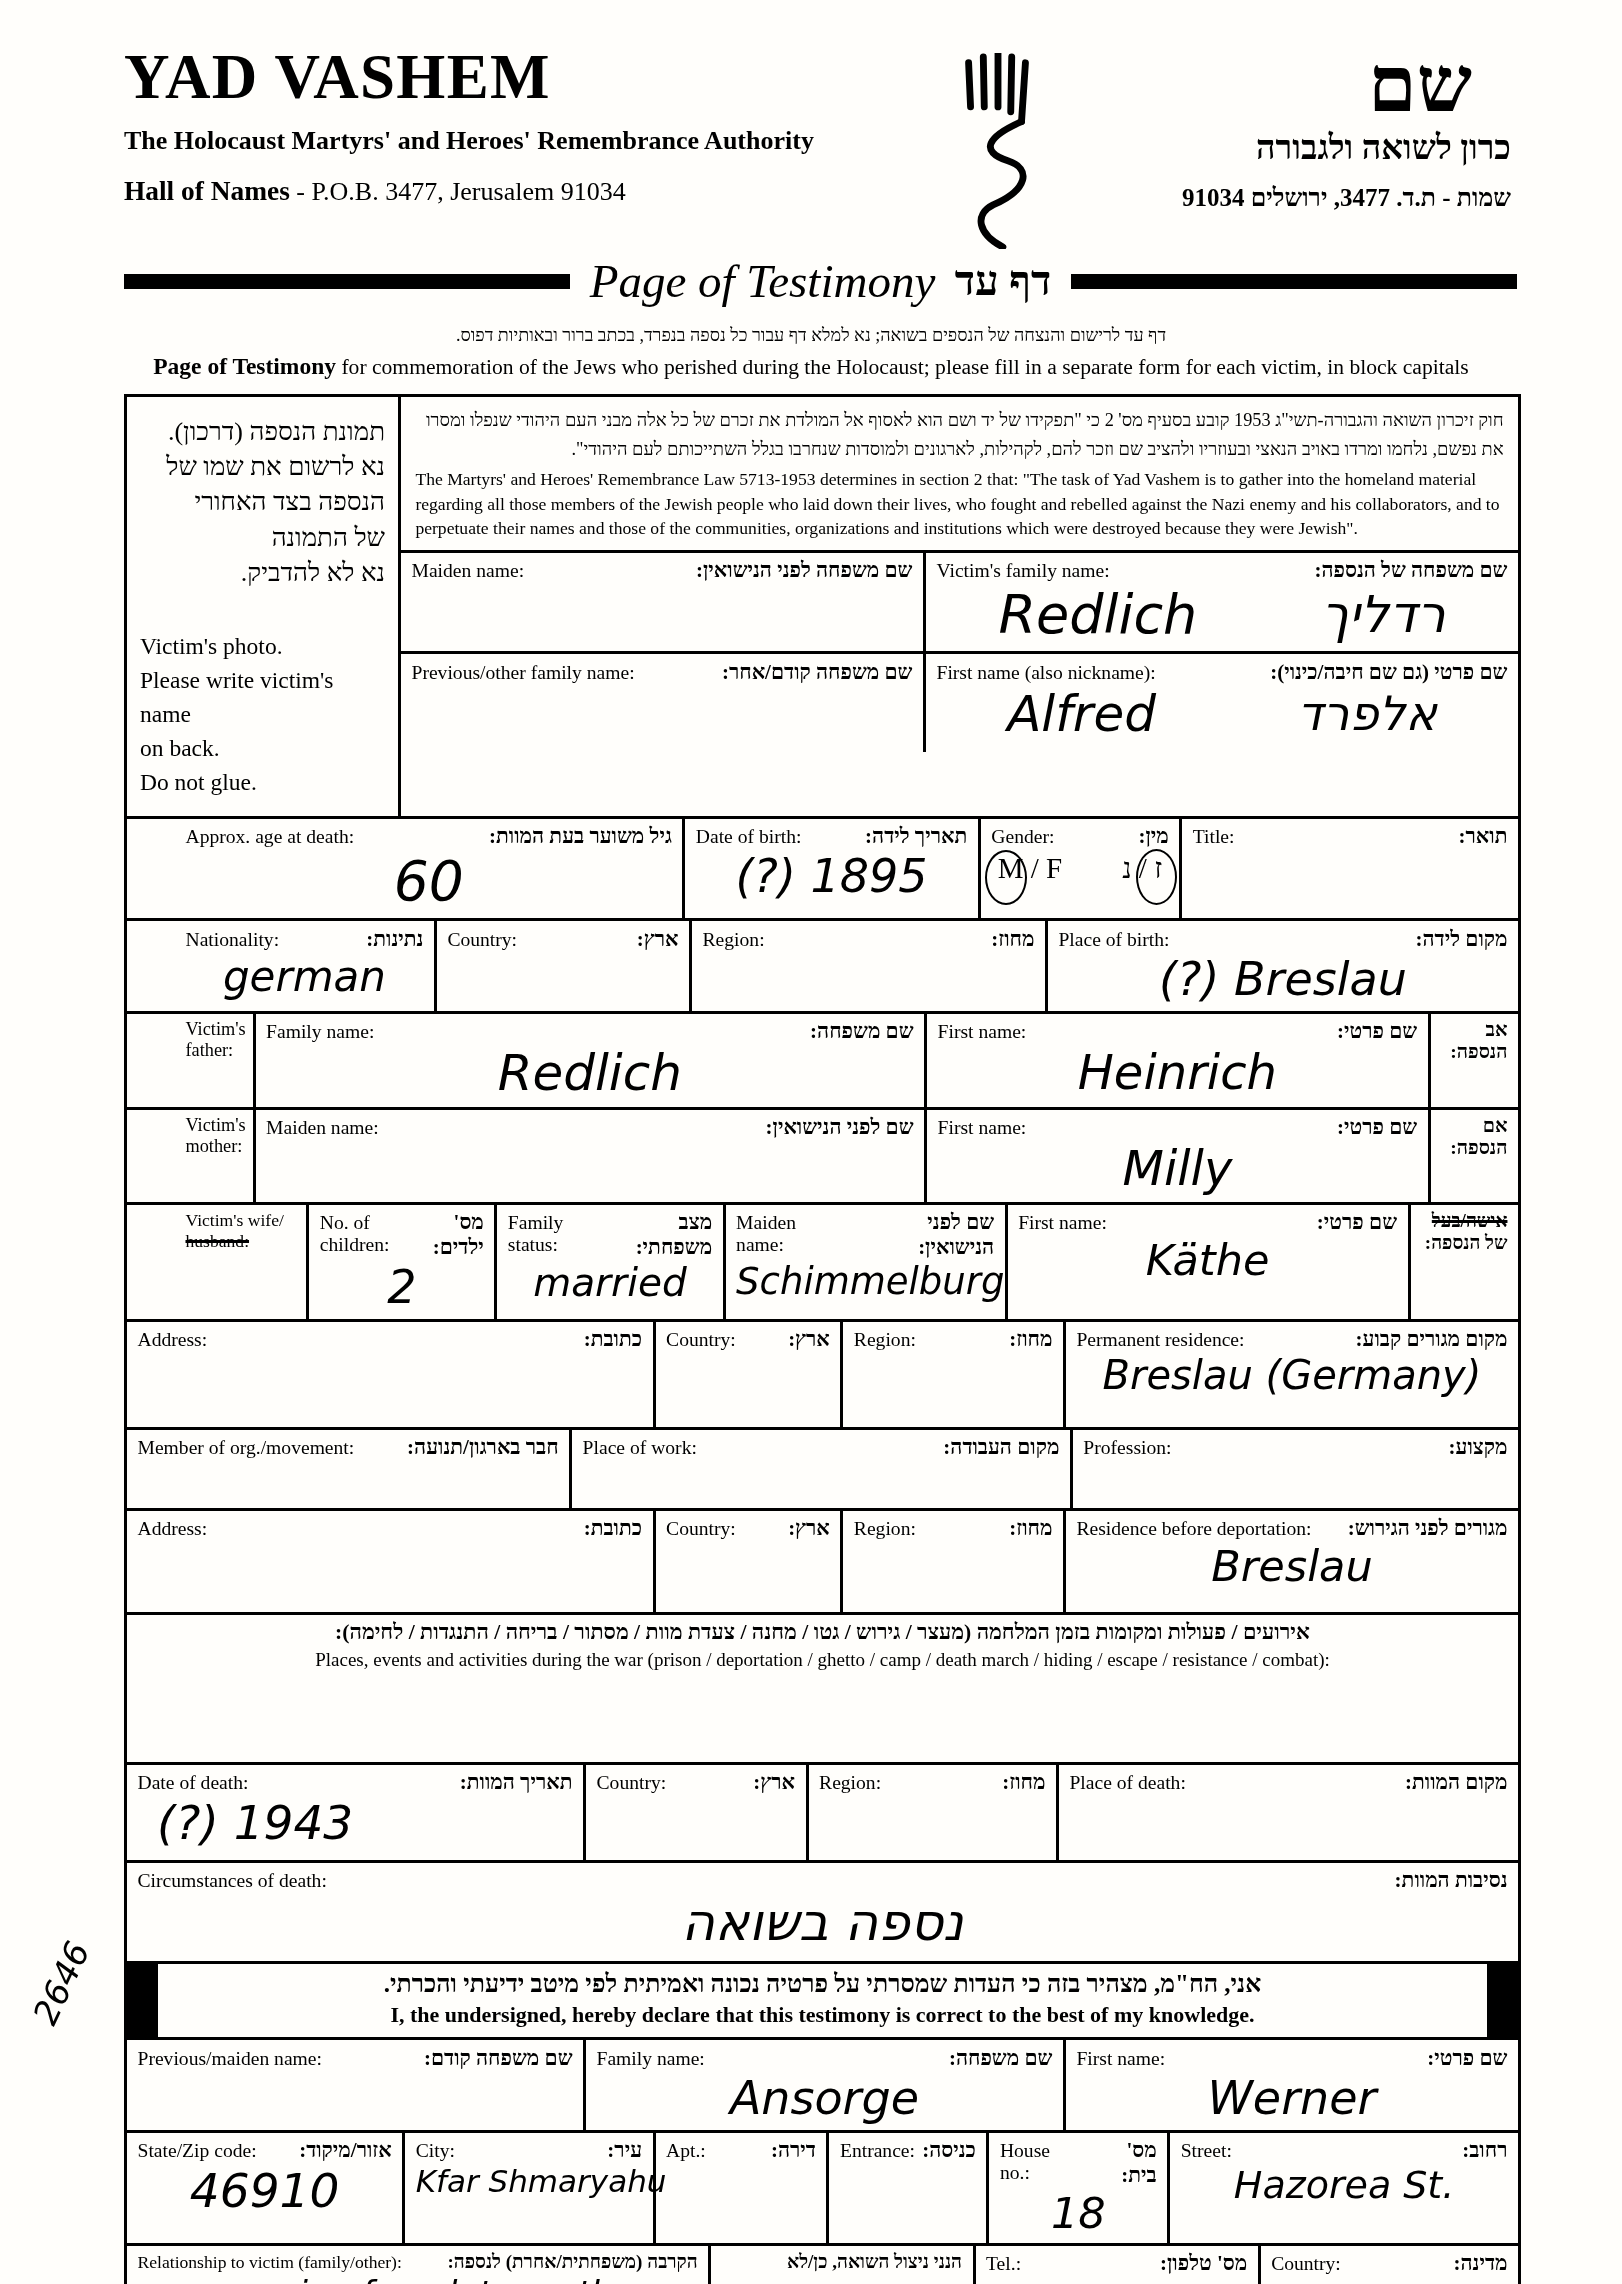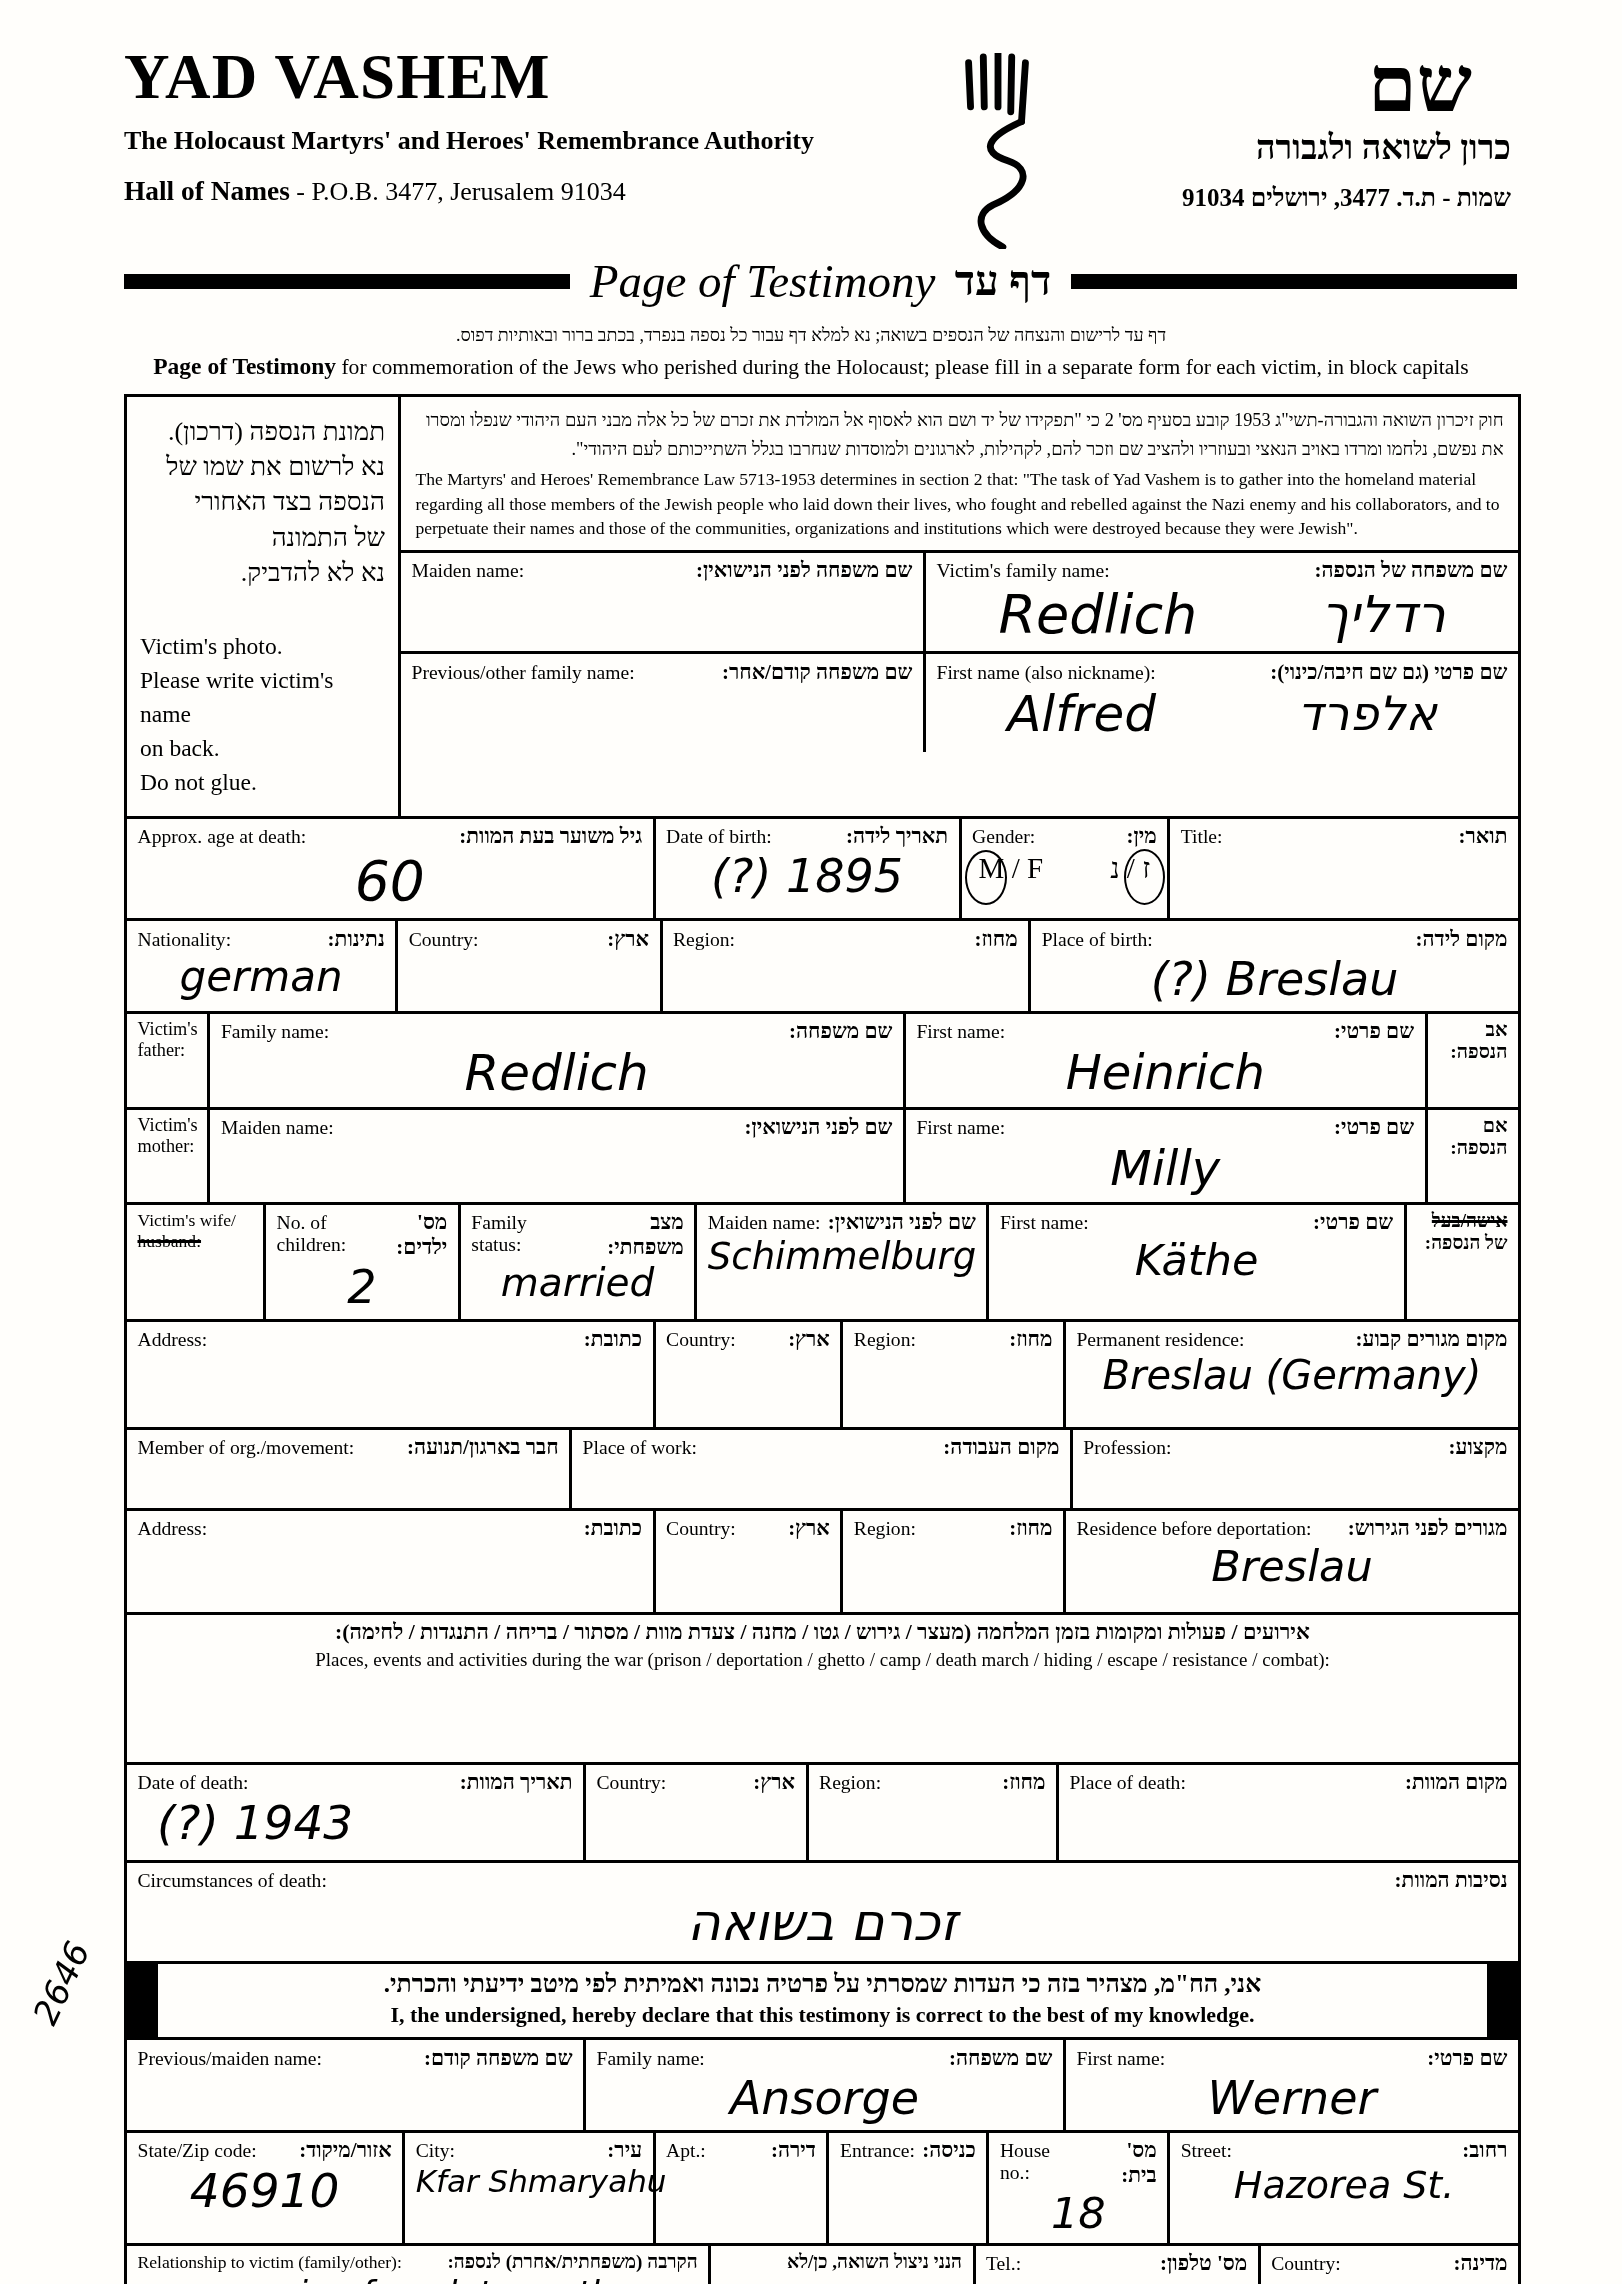--- a/index.html
+++ b/index.html
@@ -41,21 +41,21 @@
   
   .top{display:flex;}
   .photo{width:274px;border-right:3.3px solid #000;padding:17px 13px;box-sizing:border-box;}
   .photo .he{font-size:26px;direction:rtl;text-align:right;white-space:pre-line;line-height:1.35;}
   .photo .en{font-size:23.5px;margin-top:39px;white-space:pre-line;line-height:1.45;}
   .top-right{flex:1;display:flex;flex-direction:column;min-width:0;}
   .legal{border-bottom:3.3px solid #000;padding:9.1px 14.4px;}
   .legal .he{font-size:18.3px;direction:rtl;text-align:right;line-height:1.55;}
   .legal .en{font-size:17.6px;line-height:1.4;margin-top:3.9px;}
   .r-name{min-height:98px;}
-  .r-std{min-height:88px;}
+  .r-std{min-height:88px;padding-left:48px;}
   .r-events{min-height:147px;}
   .oval{position:absolute;border:2.6px solid #000;border-radius:50%;}
   .gv{display:flex;justify-content:space-between;padding:0 6.5px;font-size:29px;margin-top:2.6px;}
   
   .decl{display:flex;align-items:stretch;}
   .decl .blk{width:31px;background:#000;}
   .decl .txt{flex:1;text-align:center;padding:6.5px 0 9.1px;}
   .decl .he{font-size:25px;font-weight:bold;direction:rtl;}
   .decl .en{font-size:22px;font-weight:bold;margin-top:3.9px;}
   .corner-note{position:absolute;left:18.3px;bottom:281px;transform:rotate(-65deg);font-size:34px;}
@@ -415,21 +415,21 @@
           </div>
       </div>
     </div>
 
     <div class="row" style="min-height:98px;">
       <div class="cell" style="width:100%;">
         <div class="lab">
             <span>Circumstances of death:</span>
             <span class="he">נסיבות המוות:</span>
           </div>
-        <div class="val hand" dir="rtl" style="font-size:51px;">זכרם בשואה</div>
+        <div class="val hand" dir="rtl" style="font-size:51px;">נספה בשואה</div>
       </div>
     </div>
 
     <div class="row decl">
       <div class="blk"></div>
       <div class="txt">
         <div class="he">אני, הח"מ, מצהיר בזה כי העדות שמסרתי על פרטיה נכונה ואמיתית לפי מיטב ידיעתי והכרתי.</div>
         <div class="en">I, the undersigned, hereby declare that this testimony is correct to the best of my knowledge.</div>
       </div>
       <div class="blk"></div>

